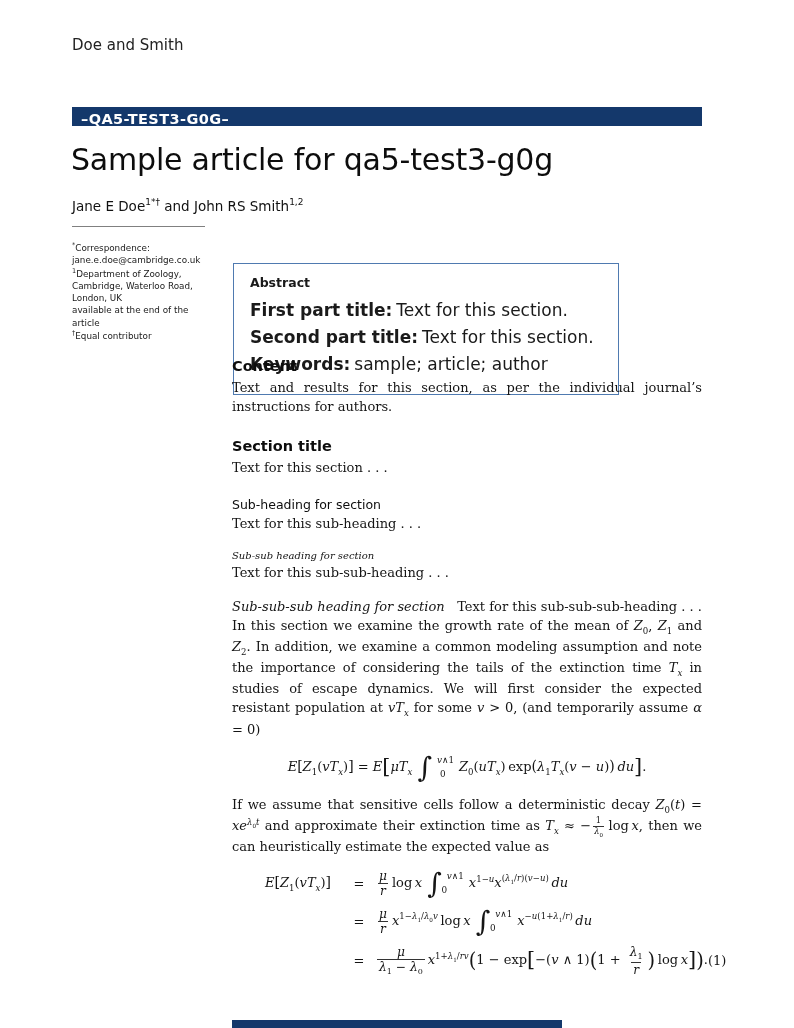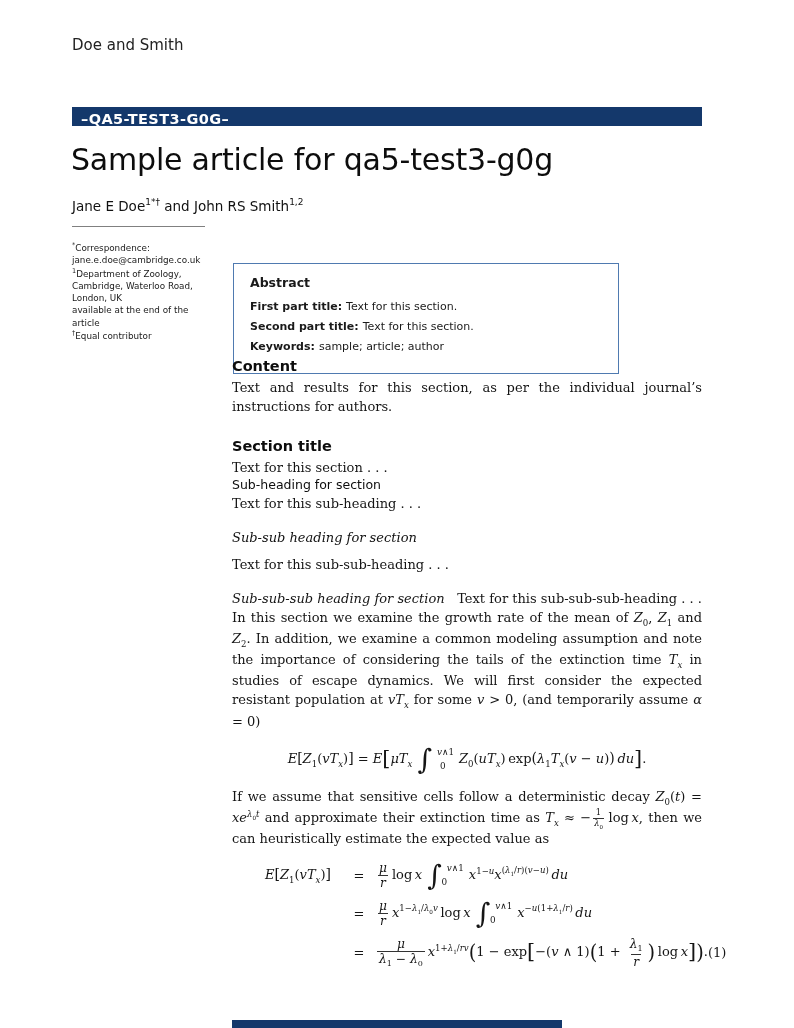--- a/index.html
+++ b/index.html
@@ -18,30 +18,30 @@
   .authors{position:absolute;left:72px;top:197px;font-size:13.5px;color:#111;}
   .authors sup{font-size:9px;}
 
   .sidebar{position:absolute;left:72px;top:226px;width:133px;border-top:1px solid #808080;
            padding-top:14px;font-size:8.8px;line-height:1.4;color:#1a1a1a;}
   .sidebar sup{font-size:6.5px;}
 
   .abstract{position:absolute;left:233px;top:231px;width:386px;box-sizing:border-box;
             border:1.5px solid #4f7ab0;padding:11px 15px 13px 16px;background:#fff;margin-top:32px;}
   .abs-h{font-size:12.5px;font-weight:bold;margin-bottom:10px;}
-  .abs-row{font-size:11px;margin:7px 0;}
+  .abs-row{font-size:17px;margin:7px 0;}
   .abs-row b{margin-right:4px;}
 
   .main{position:absolute;left:232px;top:358px;width:470px;}
   .hsans{font-family:"DejaVu Sans",sans-serif;font-size:14.5px;font-weight:bold;color:#0d0d0d;margin:0 0 4px 0;}
   .hsans2{font-family:"DejaVu Sans",sans-serif;font-size:12.5px;font-weight:normal;color:#0d0d0d;margin:0 0 2px 0;}
-  .hit{font-family:"DejaVu Serif",serif;font-style:italic;font-size:13px;color:#111;margin:0 0 10px 0;}
+  .hit{font-family:"DejaVu Serif",serif;font-style:italic;font-size:10px;color:#111;margin:0 0 2px 0;}
   .body{font-family:"DejaVu Serif",serif;font-size:13px;line-height:1.47;color:#151515;margin:0;}
   .j{text-align:justify;}
-  .sp1{margin-top:22px;} .sp2{} .sp3{margin-top:17px;} .sp4{margin-top:14px;}
+  .sp1{margin-top:22px;} .sp2{margin-top:20px;} .sp3{margin-top:17px;} .sp4{margin-top:14px;}
   .body i, .eq i{font-family:"DejaVu Serif",serif;}
   sub{font-size:66%;} sup{font-size:66%;}
 
   
   .eq{font-family:"DejaVu Serif",serif;font-size:13px;color:#151515;}
   .eq-display{margin:15px 0 13px 0;text-align:center;}
   .int{font-style:normal;font-size:215%;font-weight:200;vertical-align:-0.22em;margin-left:5px;line-height:1;}
   .lims{display:inline-flex;flex-direction:column;justify-content:space-between;vertical-align:middle;
         height:2.55em;font-size:68%;line-height:1;margin:0 5px 0 1px;}
   .lims span:first-child{margin-left:.45em;}

